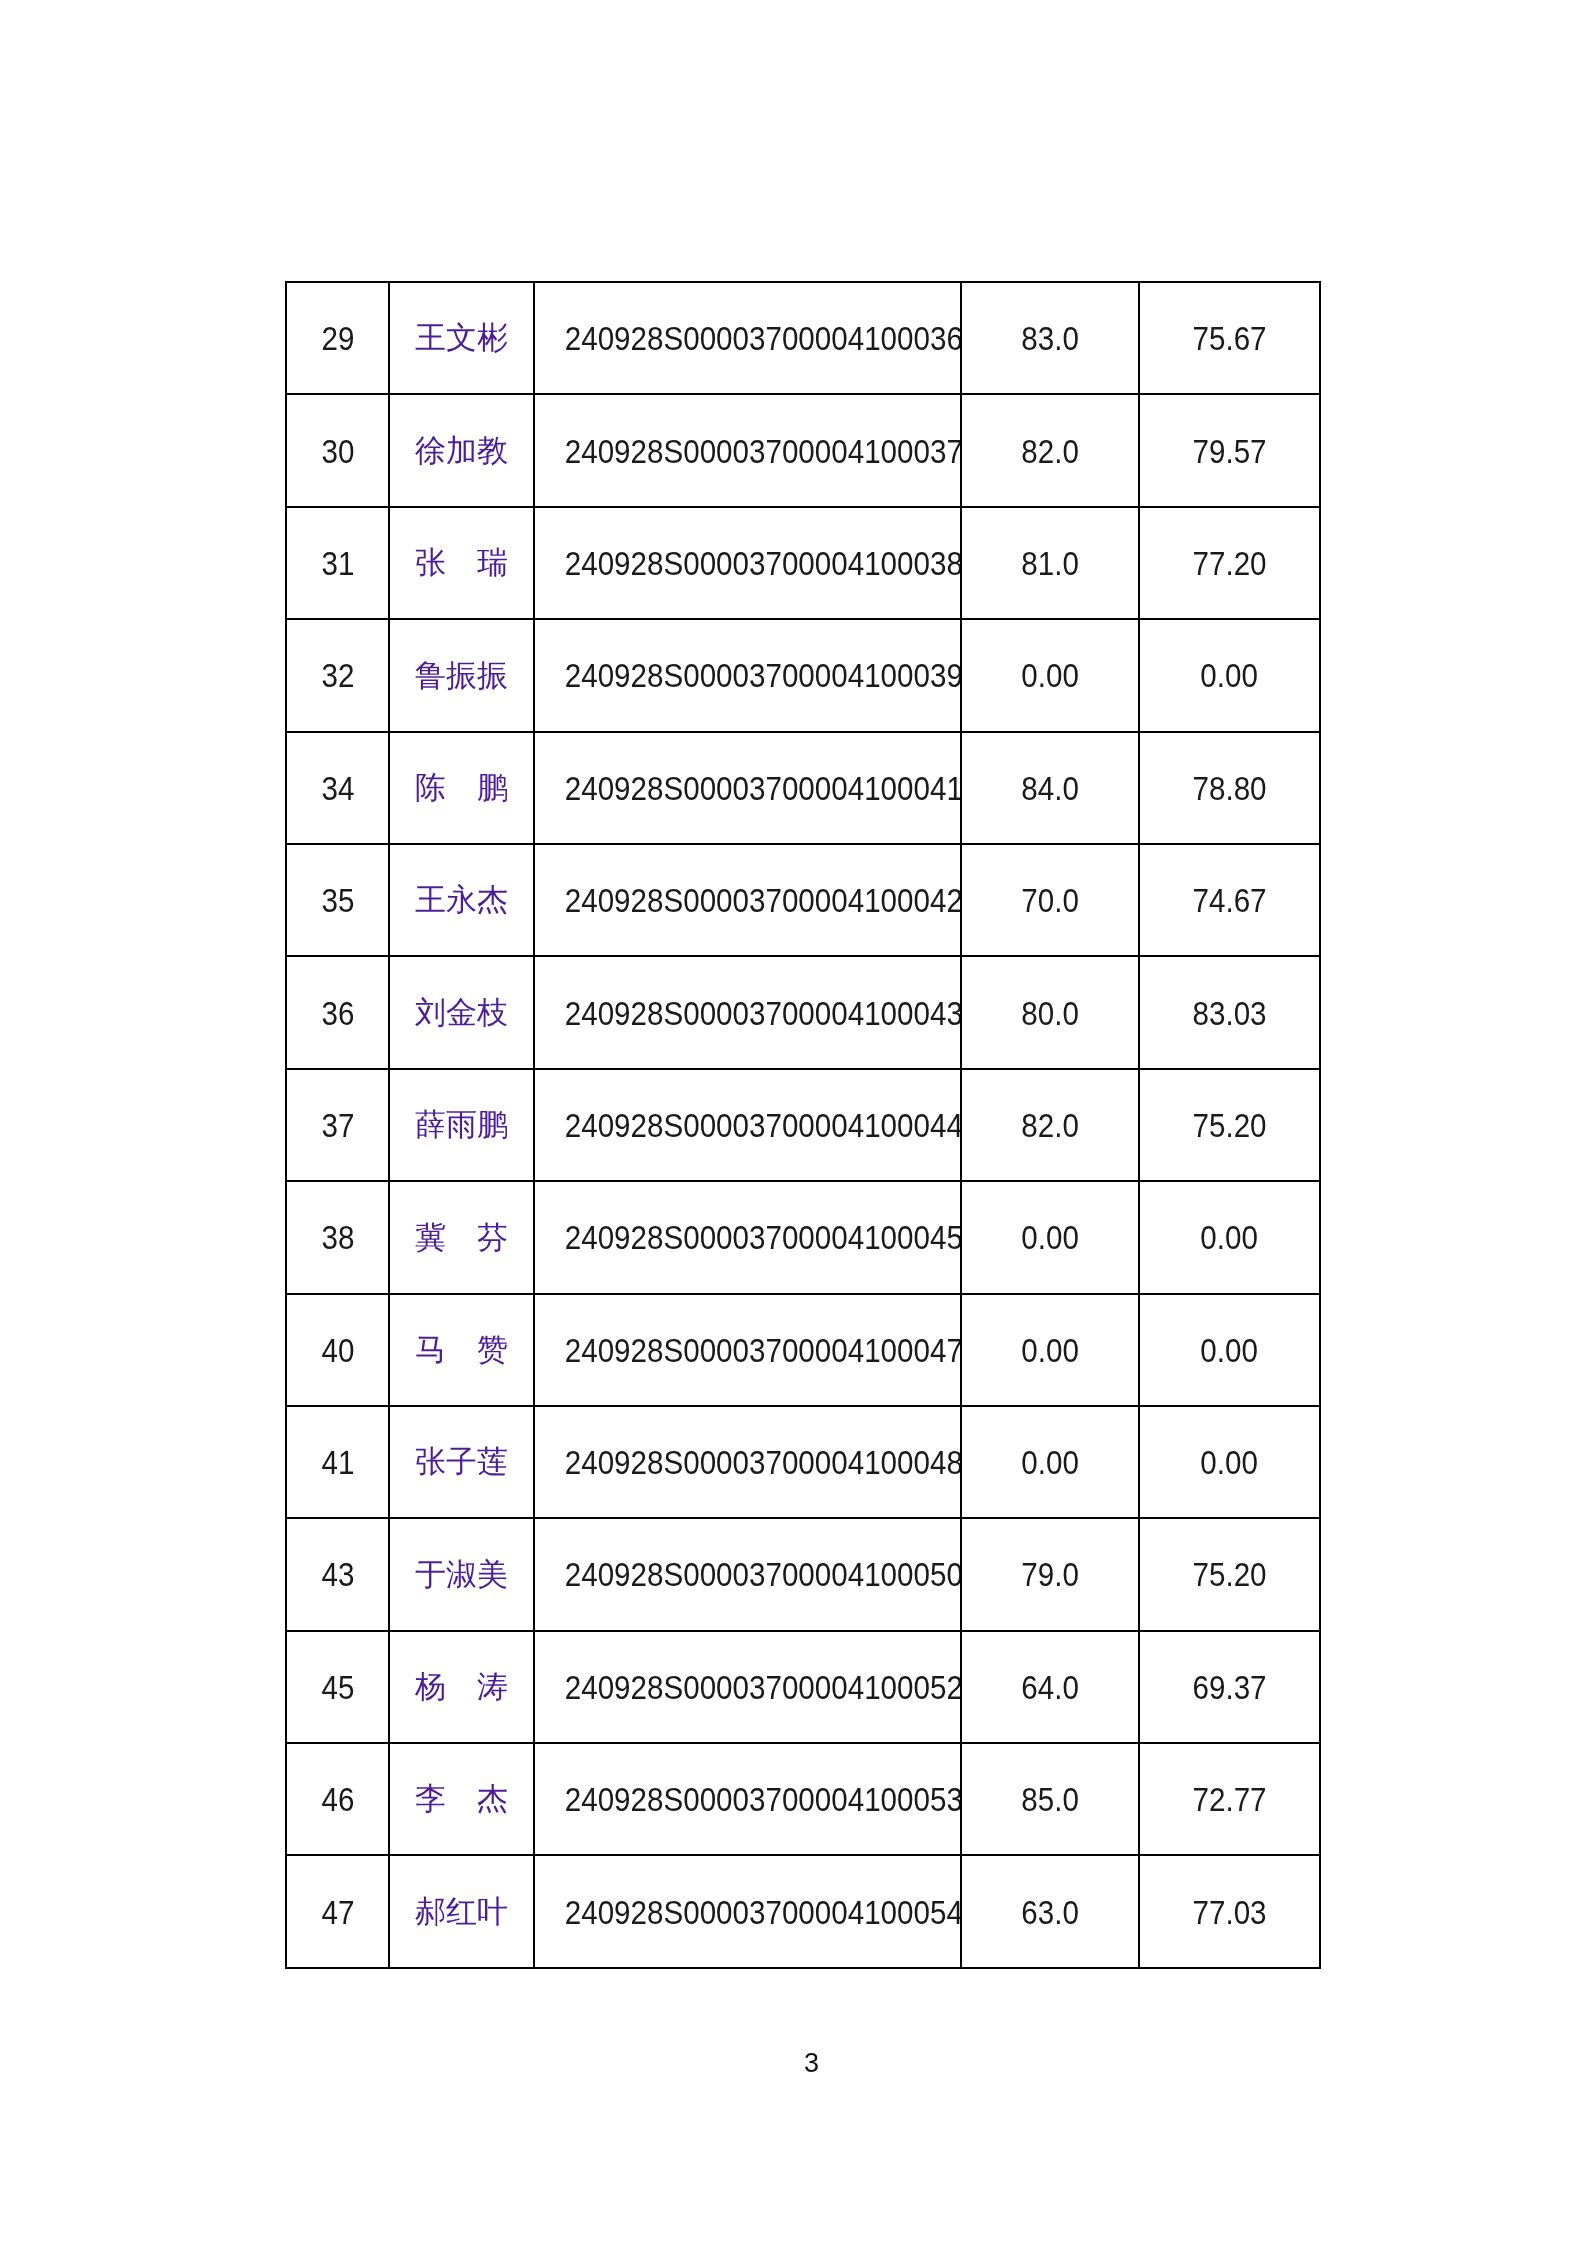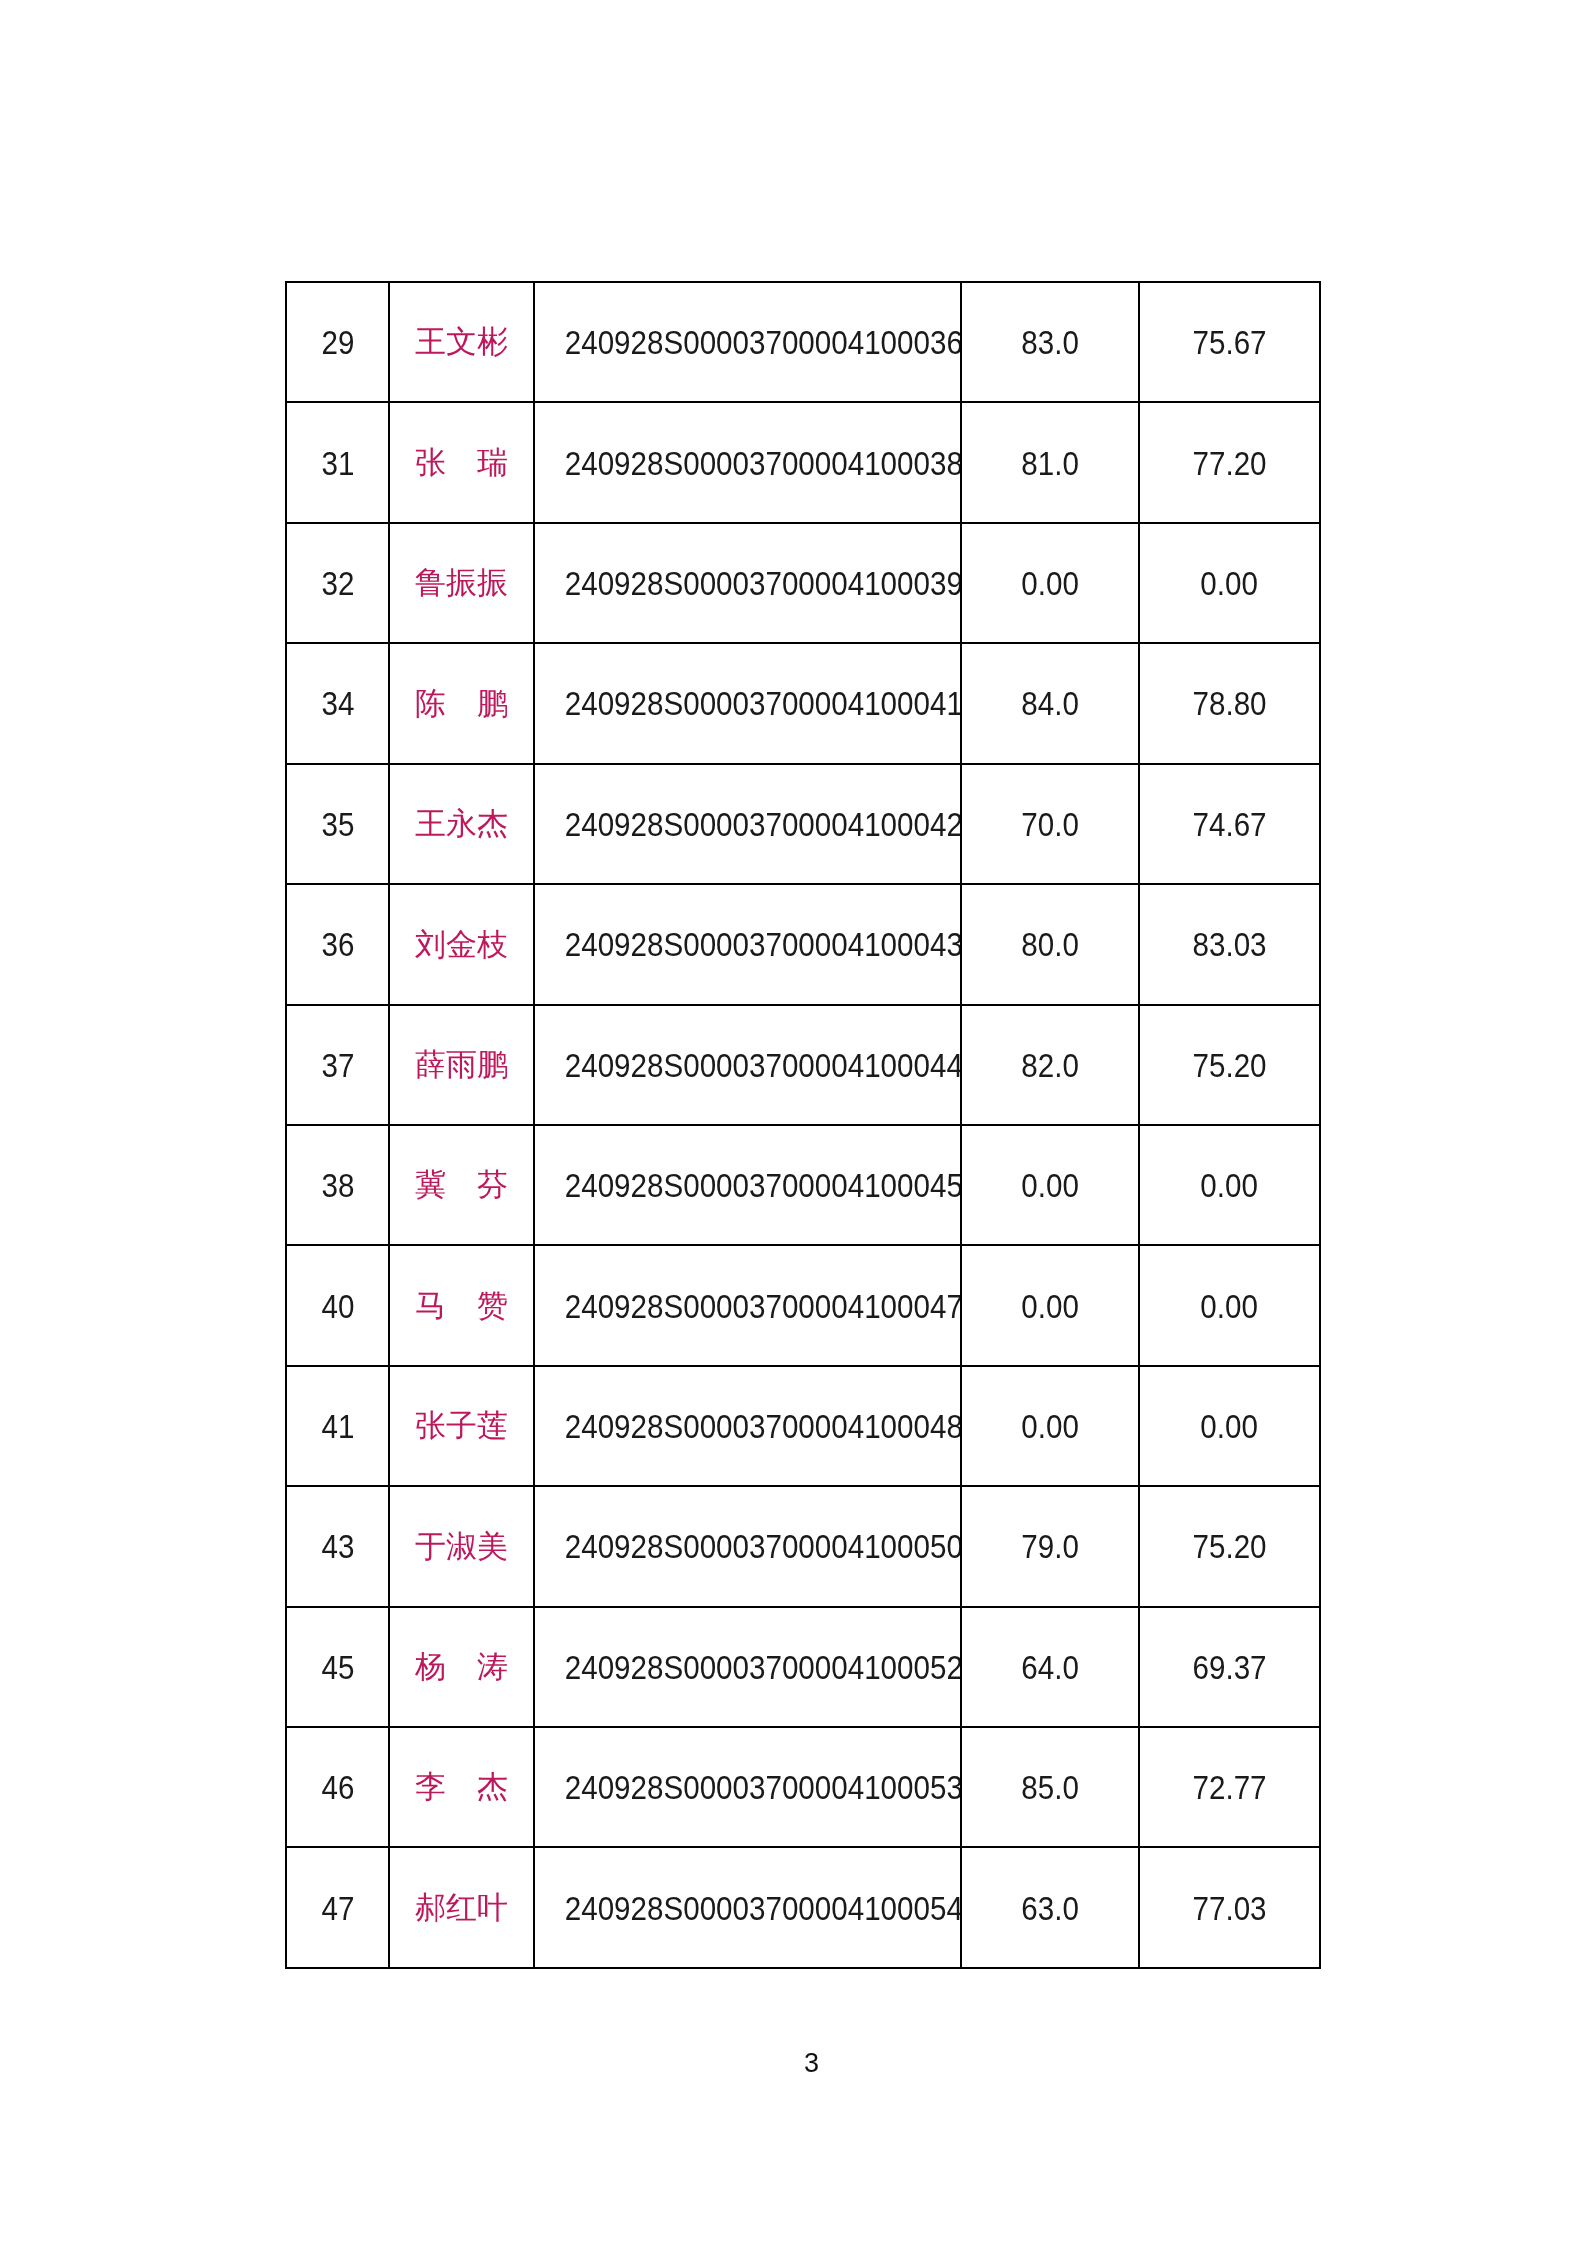--- a/index.html
+++ b/index.html
@@ -44,21 +44,21 @@
     transform: scaleX(0.87);
     transform-origin: 50% 50%;
     white-space: nowrap;
     color: #1a1a1a;
   }
   .cjk {
     font-family: Liberation Sans, sans-serif;
     font-size: 31px;
     line-height: 1.15;
     white-space: nowrap;
-    color: #be185d;
+    color: #4c1d95;
   }
   .page-number {
     position: absolute;
     top: 2050px;
     left: 0;
     width: 100%;
     text-align: center;
     font-size: 27px;
     line-height: 1;
     color: #111111;
@@ -90,20 +90,37 @@
             <span class="num">240928S00003700004100036</span>
           </td>
           <td>
             <span class="num">83.0</span>
           </td>
           <td>
             <span class="num">75.67</span>
           </td>
         </tr>
 
+        <tr>
+          <td>
+            <span class="num">30</span>
+          </td>
+          <td>
+            <span class="cjk">徐加教</span>
+          </td>
+          <td>
+            <span class="num">240928S00003700004100037</span>
+          </td>
+          <td>
+            <span class="num">82.0</span>
+          </td>
+          <td>
+            <span class="num">79.57</span>
+          </td>
+        </tr>
 
         <tr>
           <td>
             <span class="num">31</span>
           </td>
           <td>
             <span class="cjk">张　瑞</span>
           </td>
           <td>
             <span class="num">240928S00003700004100038</span>

